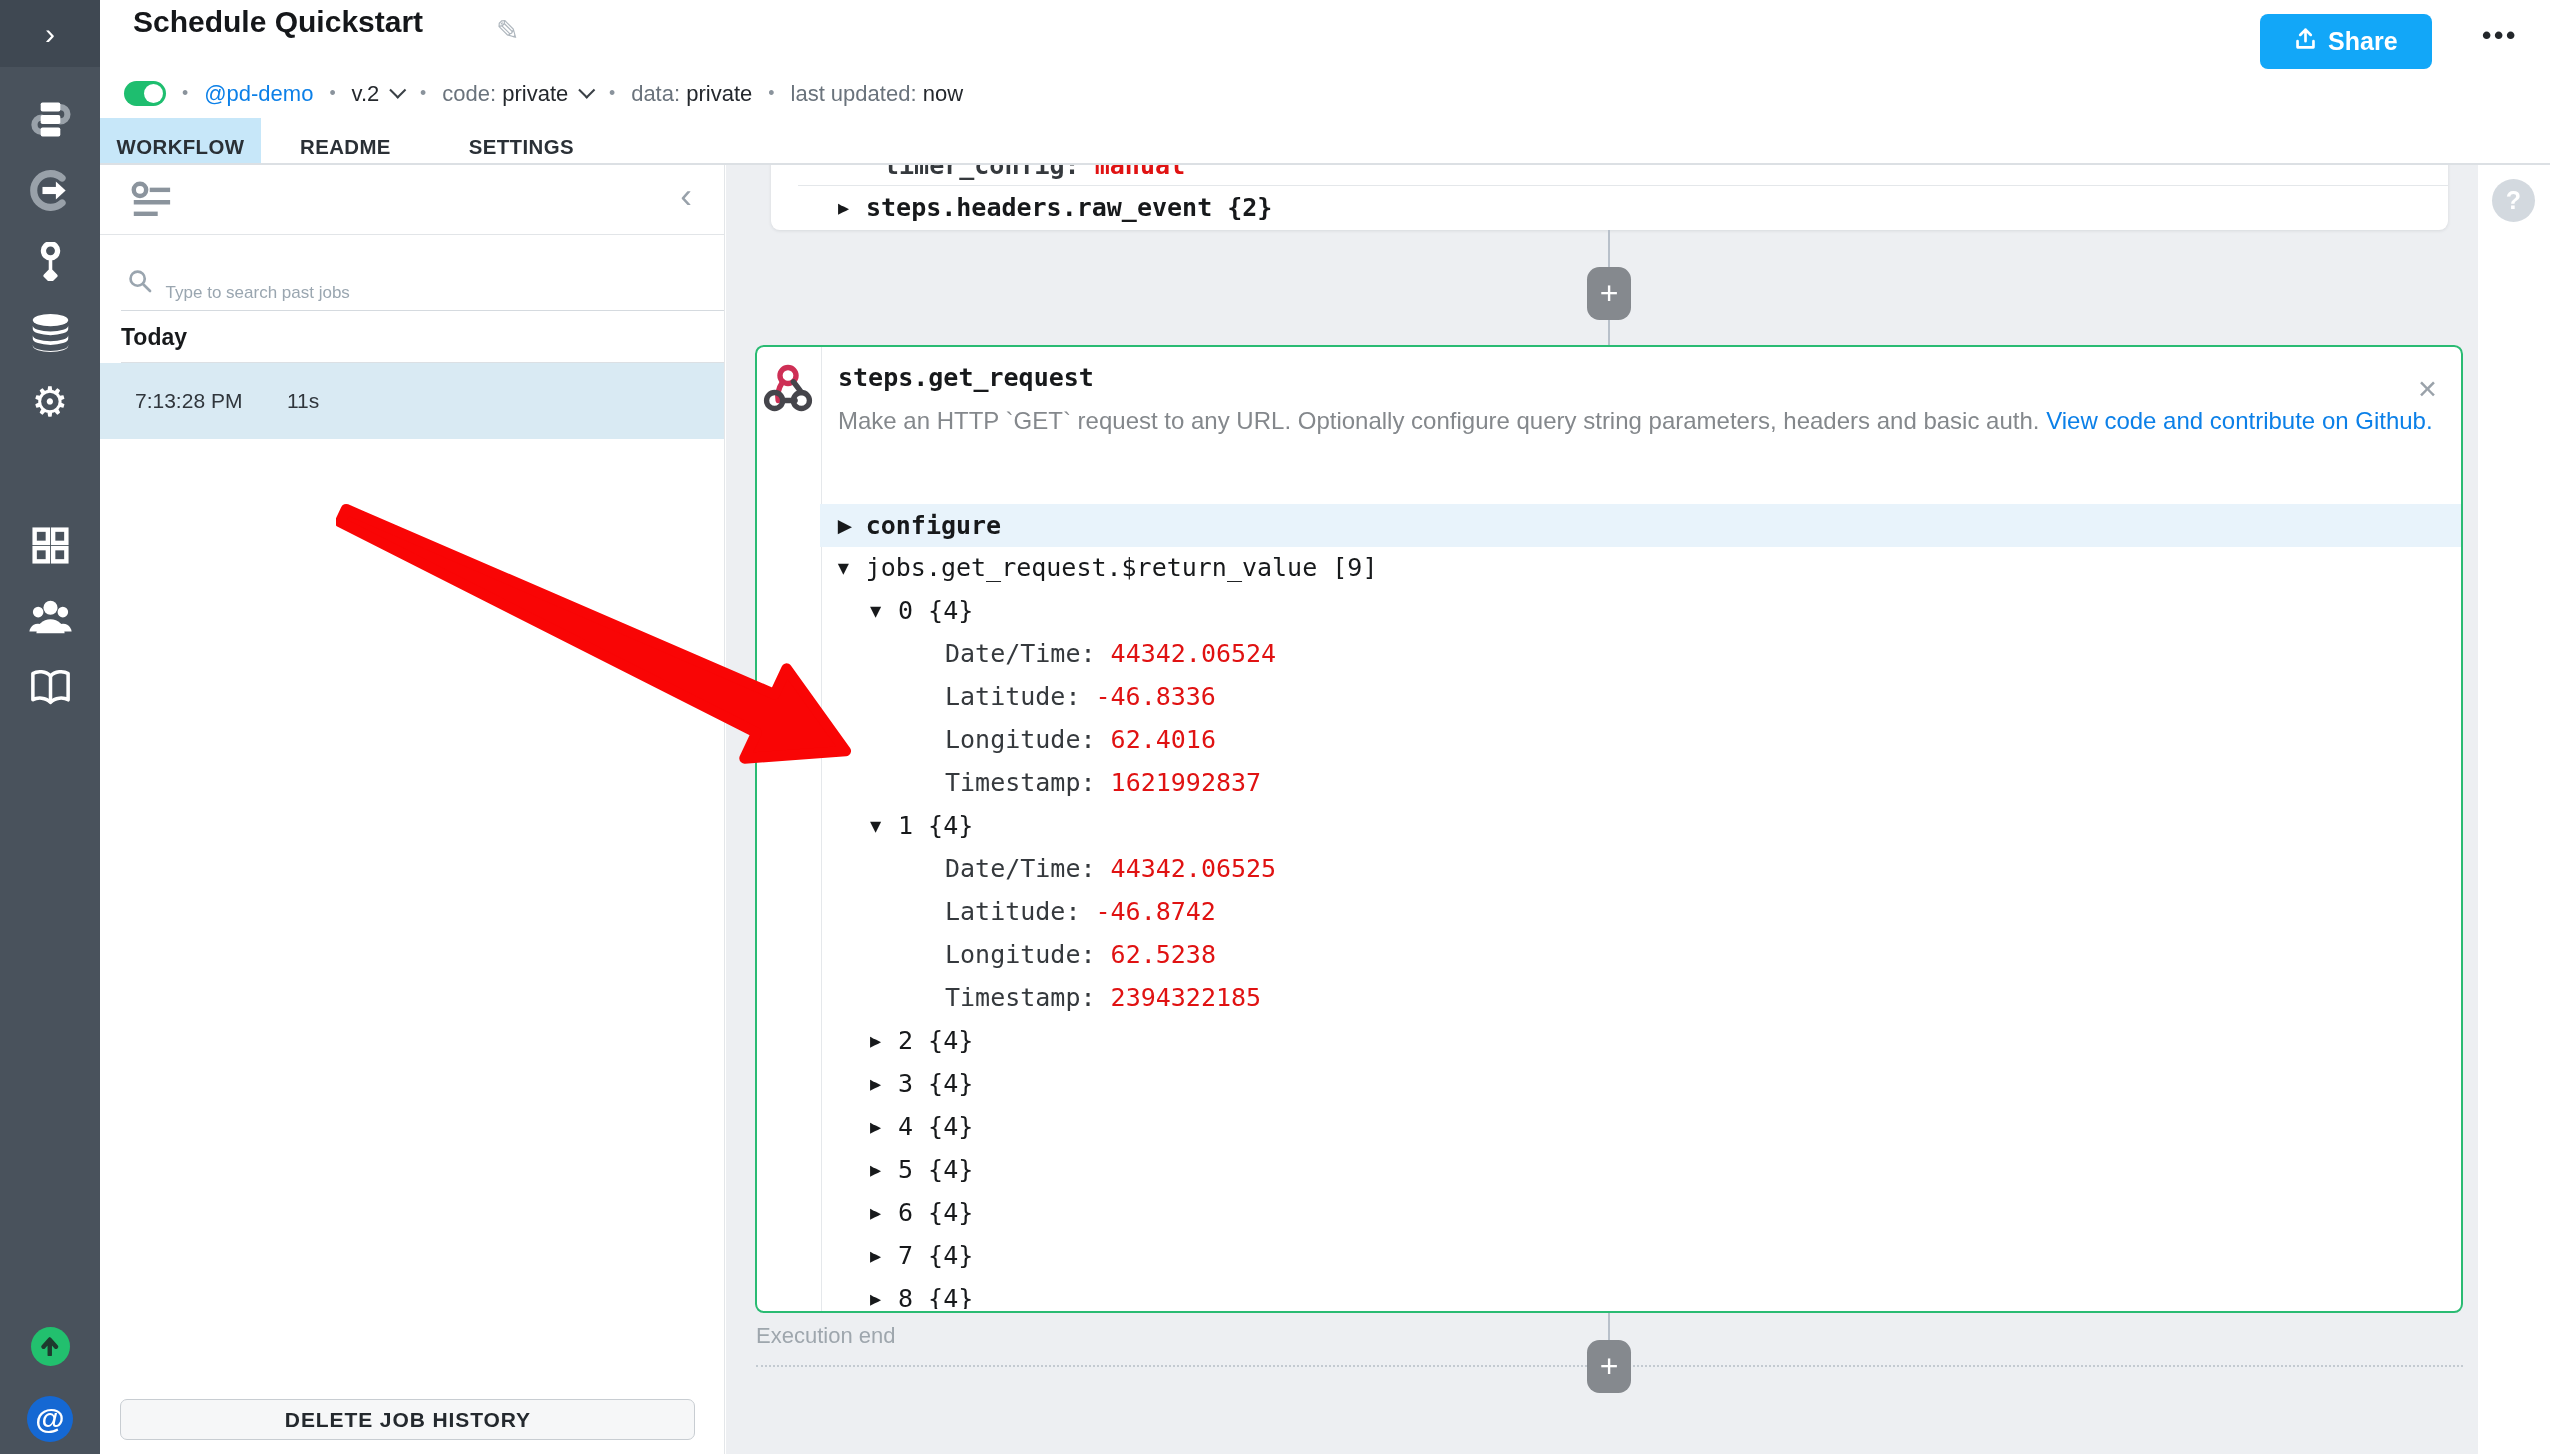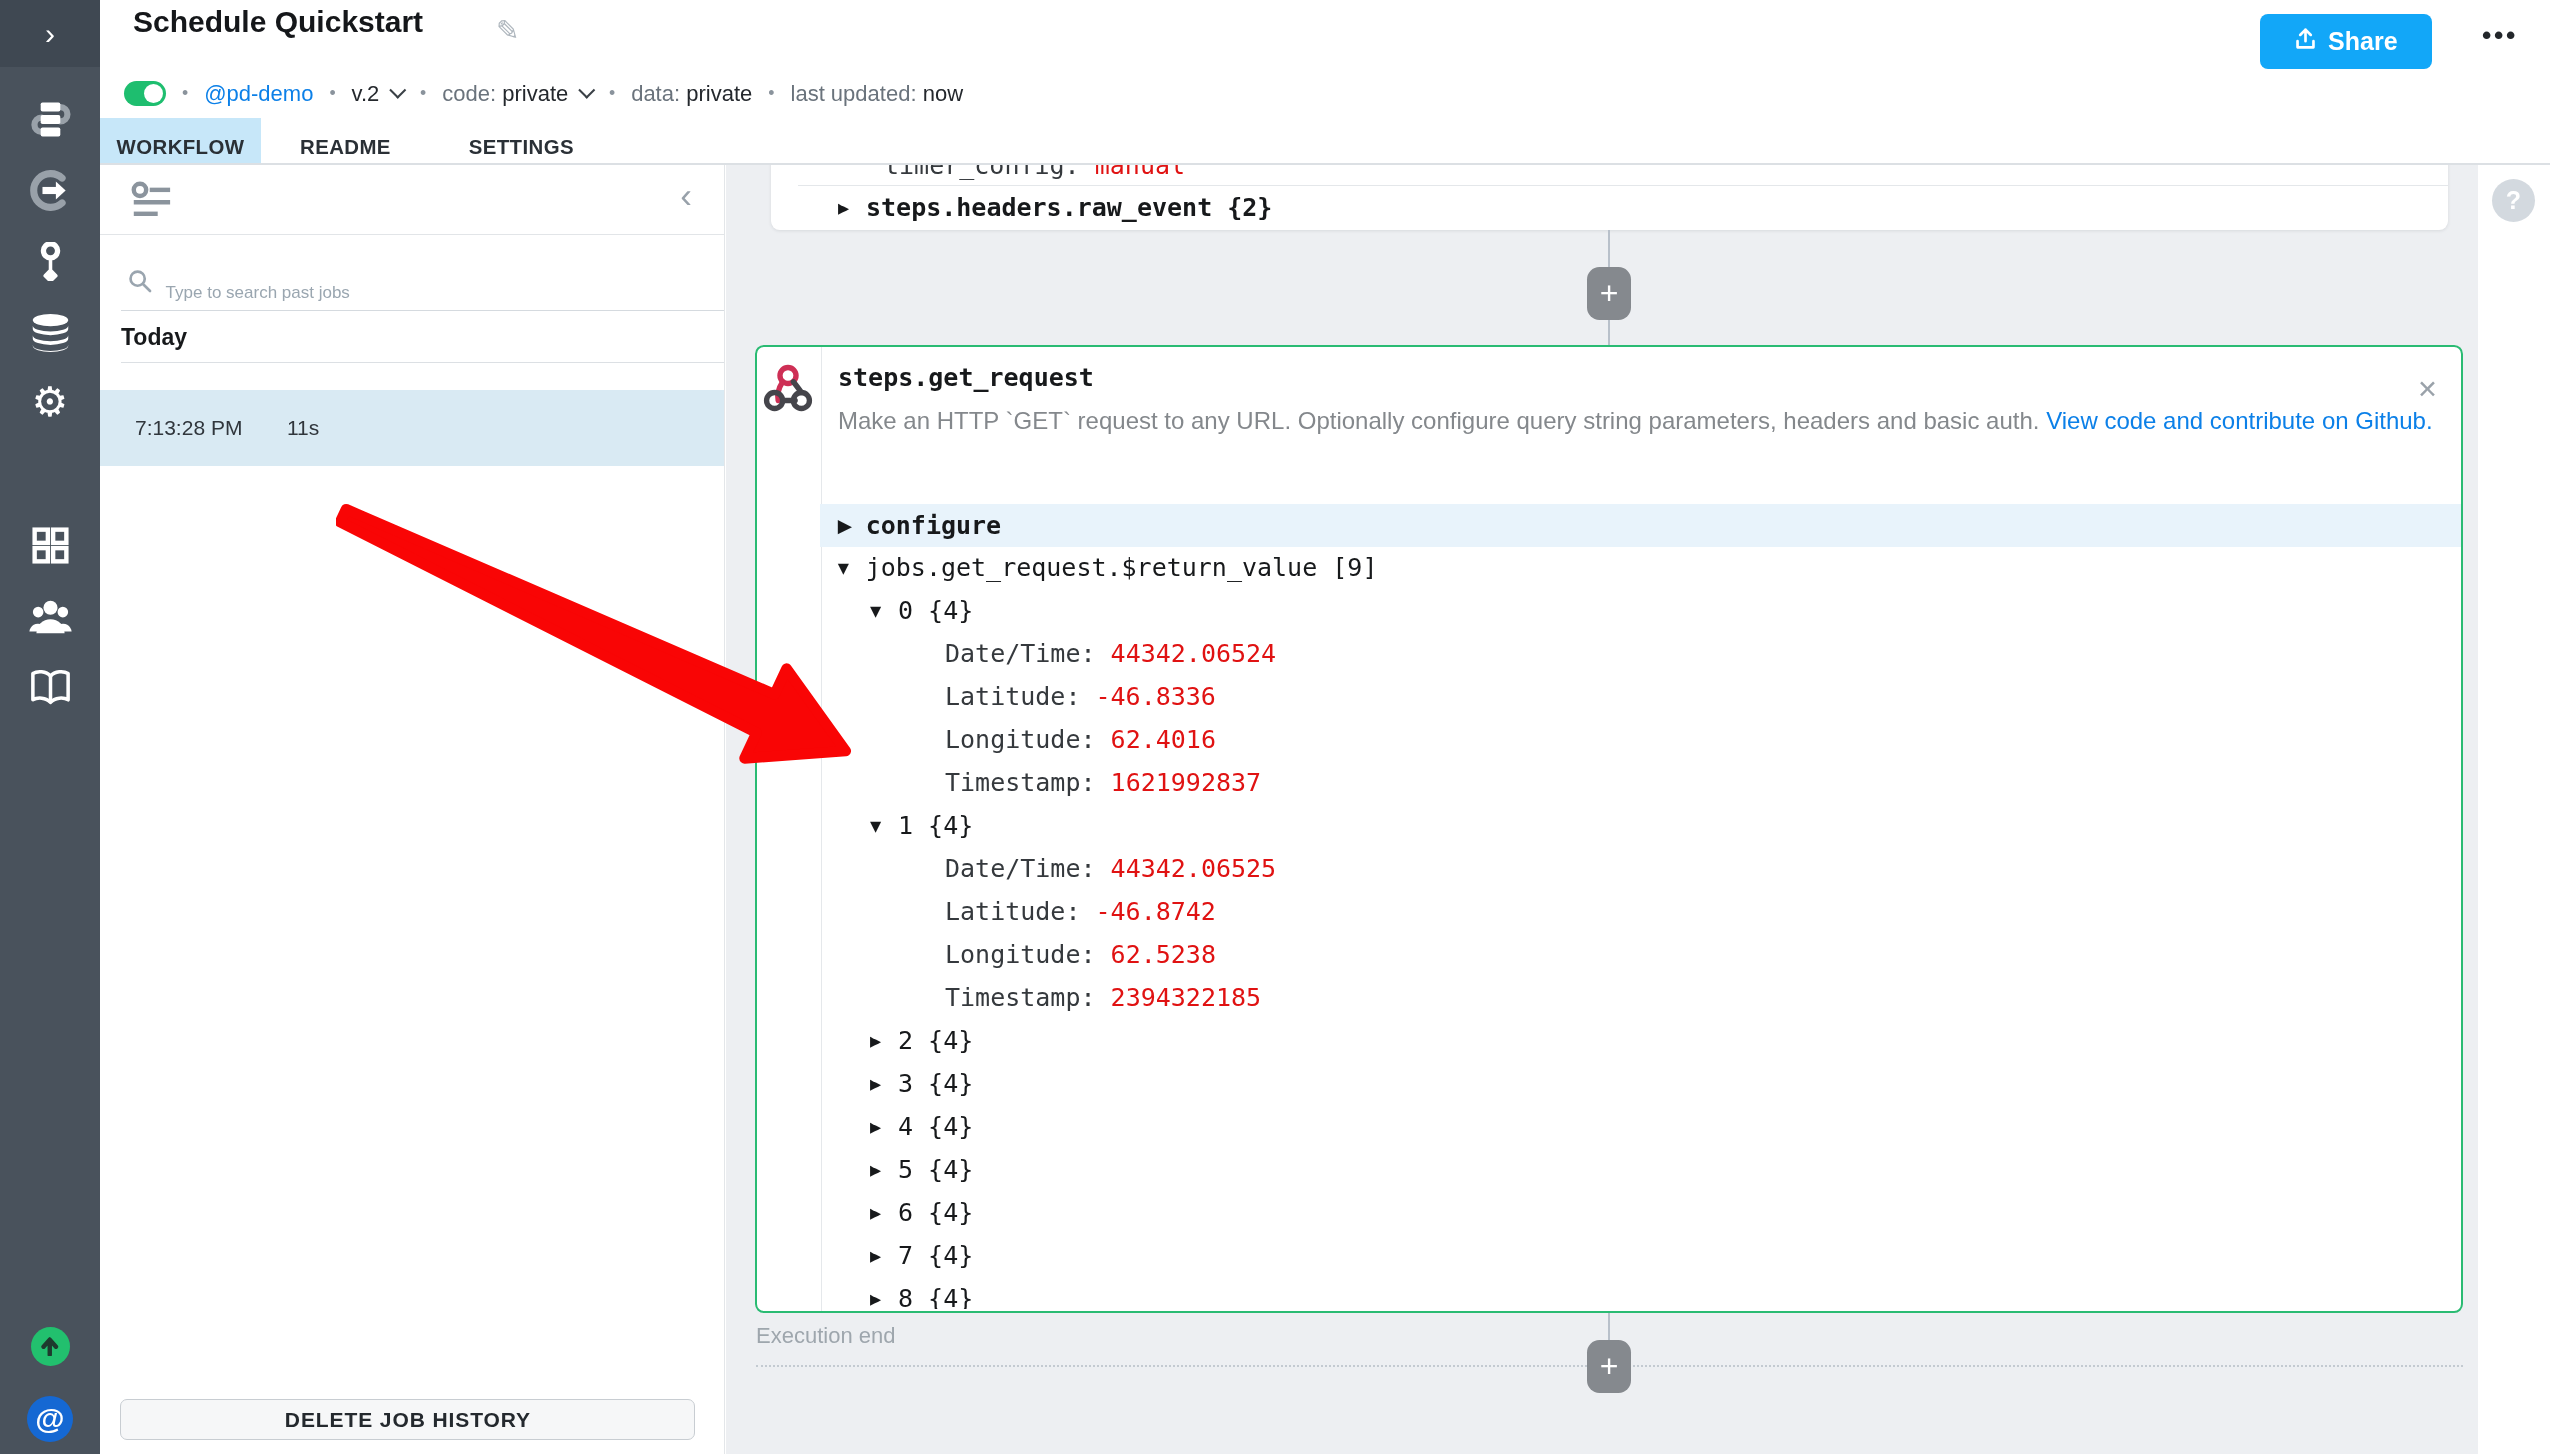--- a/index.html
+++ b/index.html
@@ -44,35 +44,35 @@
   
   .panel{position:absolute;left:100px;top:165px;width:625px;bottom:0;background:#fff;border-right:0.9px solid #E3E6E9;}
   .panel-head{position:absolute;left:0;top:0;right:0;height:70px;border-bottom:1.8px solid #E2E5E8;}
   .filter-ic{position:absolute;left:31px;top:16px;cursor:pointer;}
   .collapse{position:absolute;right:32px;top:12.4px;font-size:35px;color:#98A1AA;cursor:pointer;line-height:1;}
   .search-row{position:absolute;left:26.6px;top:96px;right:17.7px;height:43px;display:flex;align-items:center;gap:12.4px;cursor:text;}
   .search-ph{font-size:17px;color:#9AA6B0;margin-top:20px;}
   .search-line{position:absolute;left:21px;top:145px;right:0;height:1.3px;background:#D5DADF;}
   .group-title{position:absolute;left:21px;top:159px;font-size:23px;font-weight:bold;color:#17191B;}
   .group-line{position:absolute;left:21px;top:197px;right:0;height:1.3px;background:#DCE0E4;}
-  .job-list{position:absolute;left:0;top:198px;right:0;margin-top:27px;}
+  .job-list{position:absolute;left:0;top:198px;right:0;}
   .job-row{height:76px;background:#D9EAF3;display:flex;align-items:center;font-size:21px;color:#30363C;cursor:pointer;}
   .job-time{margin-left:35px;width:115px;}
   .job-dur{margin-left:37px;}
   .delete-btn{position:absolute;left:20.4px;top:1234px;width:575px;height:41px;background:#F6F7F8;border:1.3px solid #C8CDD2;
               border-radius:7px;display:flex;align-items:center;justify-content:center;font-size:21px;font-weight:600;
               letter-spacing:0.9px;color:#24292E;cursor:pointer;}
 
   
   .canvas{position:absolute;left:726px;top:165px;right:0;bottom:0;background:#EDEFF2;overflow:hidden;}
   .mono{font-family:"DejaVu Sans Mono",monospace;}
   .card{background:#fff;box-shadow:0 0.9px 3.5px rgba(30,40,50,.10);}
 
   .trigger-card{position:absolute;left:45px;top:-31px;width:1677px;height:96px;border-radius:8.9px;}
-  .tc-row1{position:absolute;left:113px;top:14px;height:34px;display:flex;align-items:center;font-size:25px;}
+  .tc-row1{position:absolute;left:113px;top:14px;height:34px;display:flex;align-items:center;font-size:25px;font-weight:bold;}
   .tc-div{position:absolute;left:26.6px;top:51px;right:0;height:1.3px;background:#E4E7EA;}
   .tc-row2{position:absolute;left:67px;top:53px;height:41px;display:flex;align-items:center;font-size:25px;font-weight:bold;color:#17191B;cursor:pointer;}
   .caret{display:inline-block;width:28px;font-size:18.6px;color:#17191B;}
   .k-dark{color:#35393D;}
   .v-red{color:#E01212;}
 
   .vline{position:absolute;width:2.2px;background:#B8C0CA;}
   .plusbtn{position:absolute;width:44px;height:53px;background:#85898E;border-radius:12.4px;
            display:flex;align-items:center;justify-content:center;color:#fff;font-size:32px;font-weight:300;cursor:pointer;}
 

